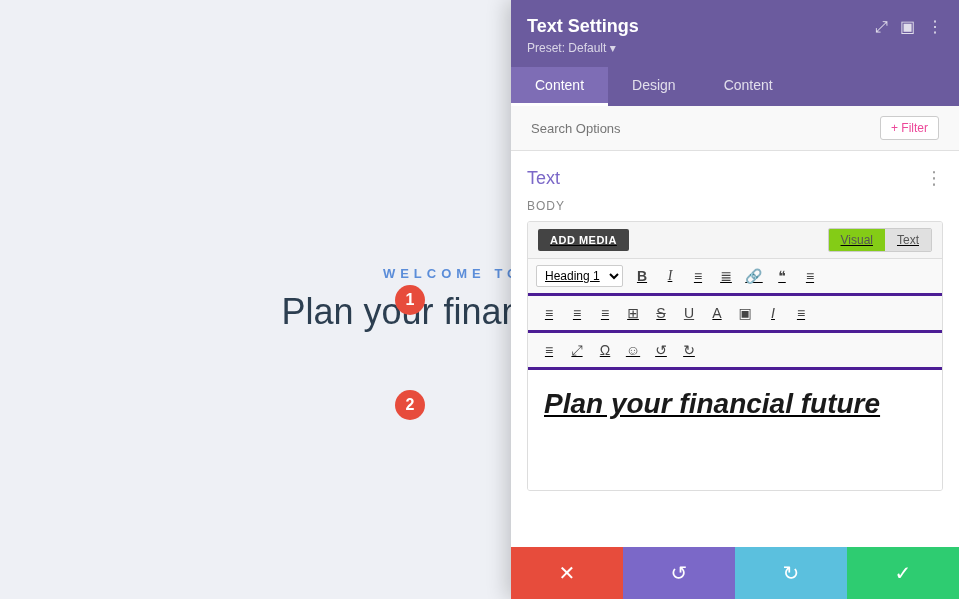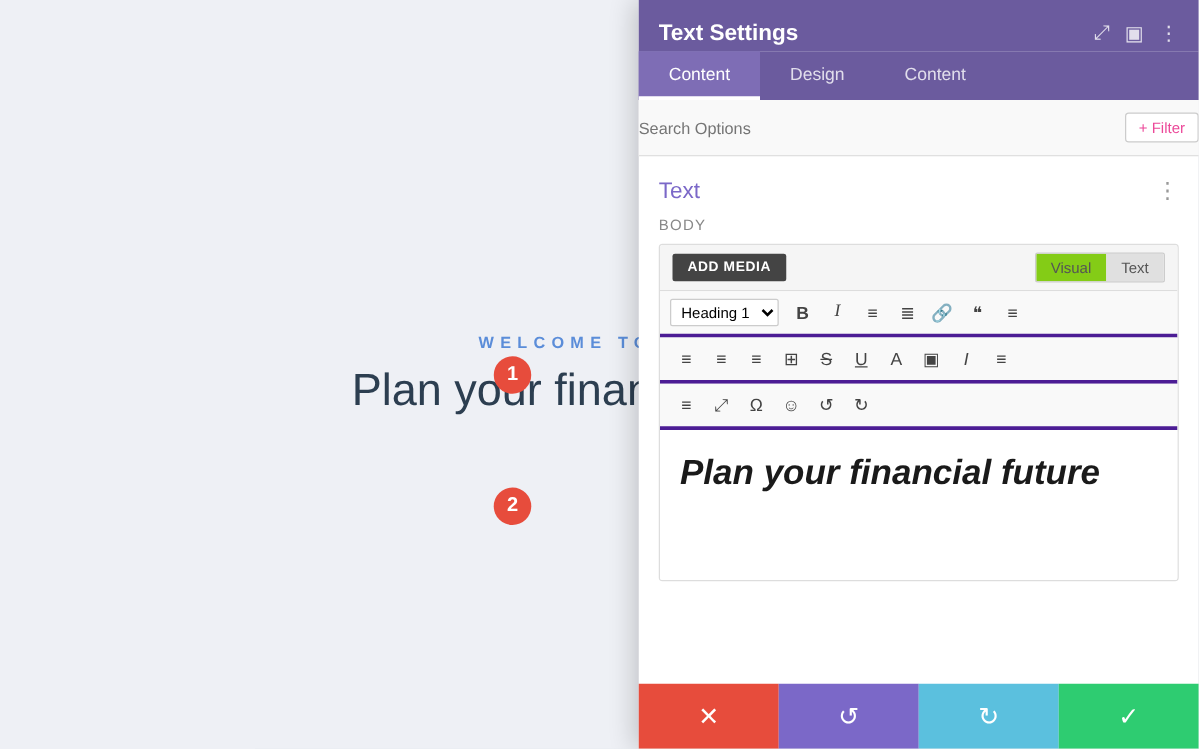--- a/index.html
+++ b/index.html
@@ -114,21 +114,21 @@
     .panel-tab.active {
       background: #7e6db5;
       color: #fff;
       border-bottom: 3px solid #fff;
     }
 
     
     .panel-search {
       display: flex;
       align-items: center;
-      padding: 10px 0;
+      padding: 10px 20px;
       border-bottom: 1px solid #e0e0e0;
       background: #f9f9f9;
       gap: 8px;
     }
     .panel-search input {
       flex: 1;
       border: none;
       background: transparent;
       font-size: 13px;
       color: #666;
@@ -174,20 +174,21 @@
       margin-bottom: 8px;
       text-transform: uppercase;
       letter-spacing: 1px;
     }
 
     
     .editor-area {
       border: 1px solid #ddd;
       border-radius: 3px;
       overflow: hidden;
+      text-decoration: underline;
     }
     .editor-topbar {
       display: flex;
       align-items: center;
       justify-content: space-between;
       background: #f5f5f5;
       border-bottom: 1px solid #ddd;
       padding: 6px 10px;
     }
     .add-media-btn {
@@ -331,20 +332,21 @@
 
   <div class="panel-header">
     <div class="panel-header-top">
       <span class="panel-title">Text Settings</span>
       <div class="panel-header-icons">
         <span class="panel-header-icon">⤢</span>
         <span class="panel-header-icon">▣</span>
         <span class="panel-header-icon">⋮</span>
       </div>
     </div>
+    <div class="panel-preset">Preset: Default</div>
   </div>
 
   <div class="panel-tabs">
     <div class="panel-tab active">
       <span>Content</span>
     </div>
     <div class="panel-tab">
       <span>Design</span>
     </div>
     <div class="panel-tab">

